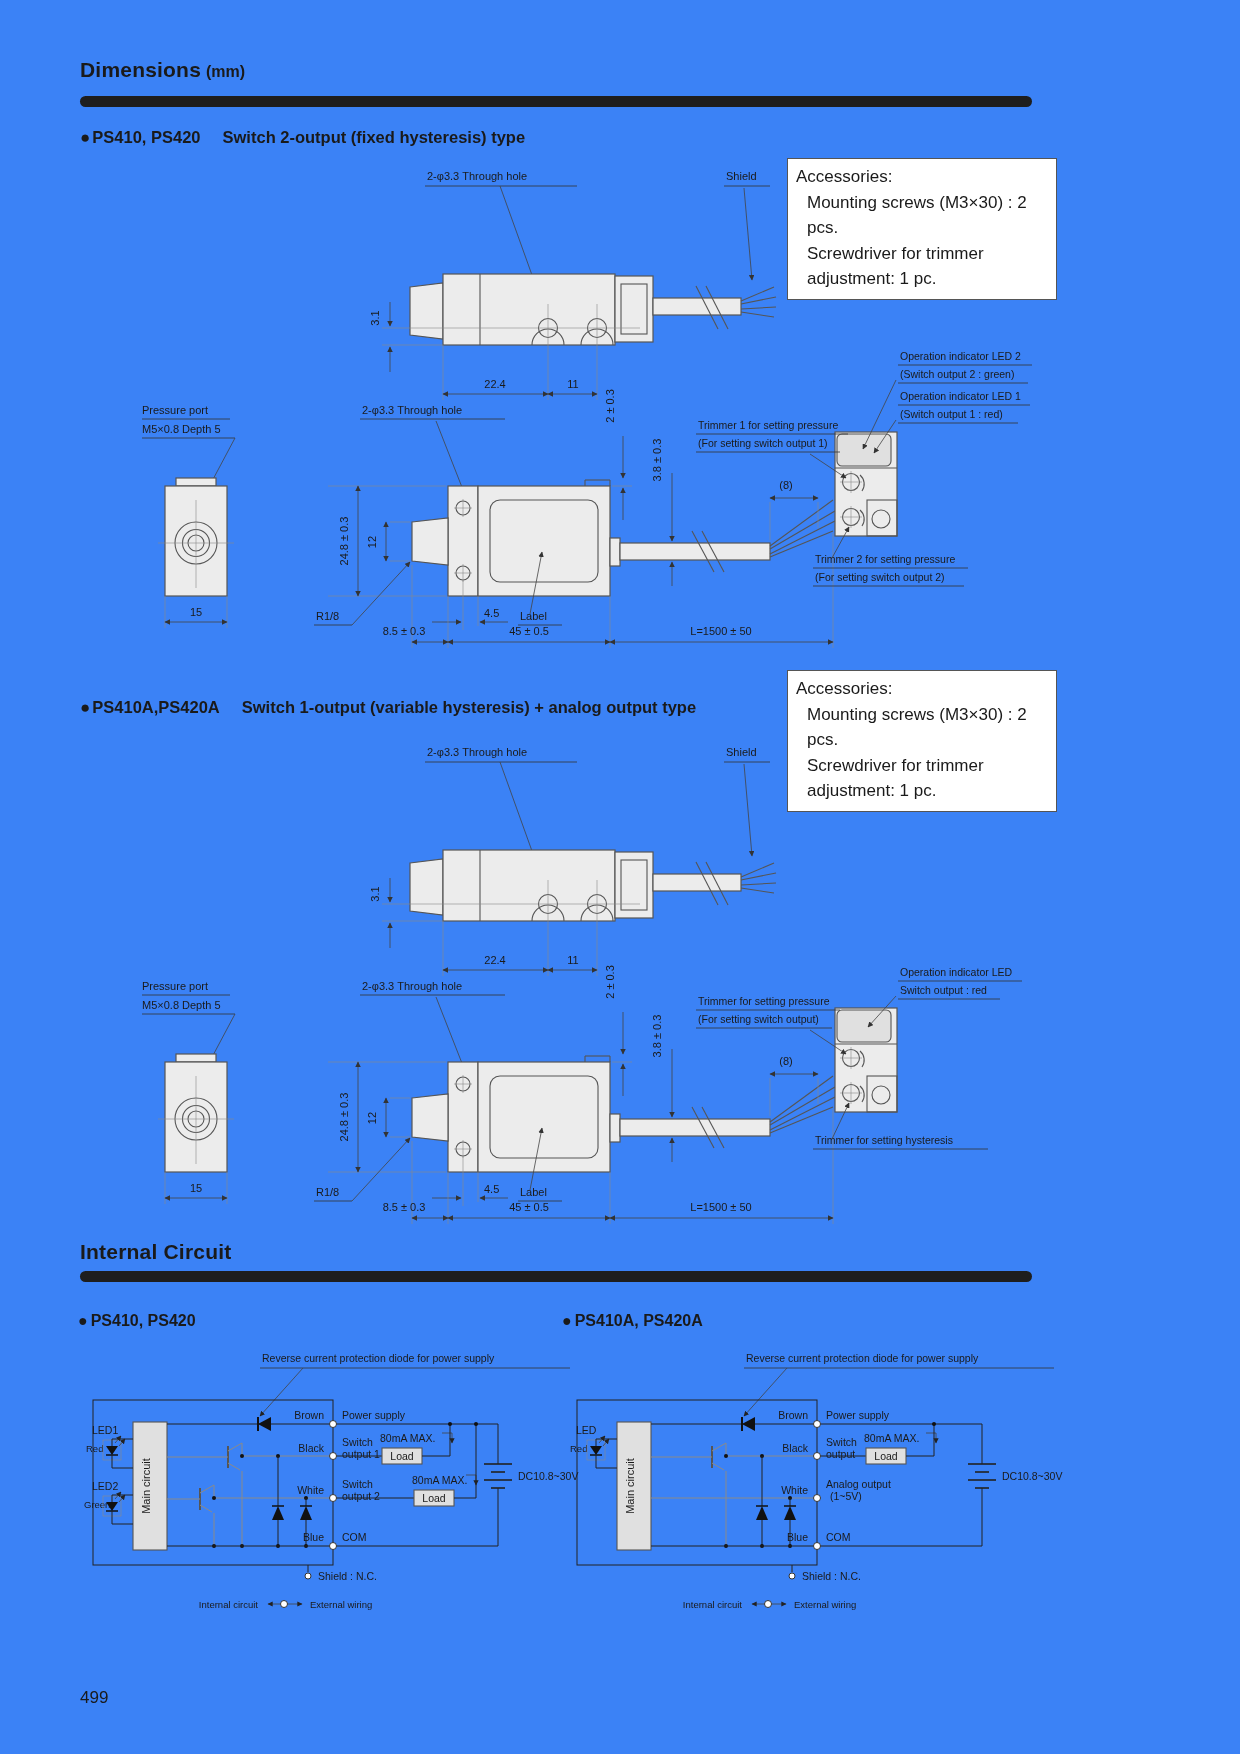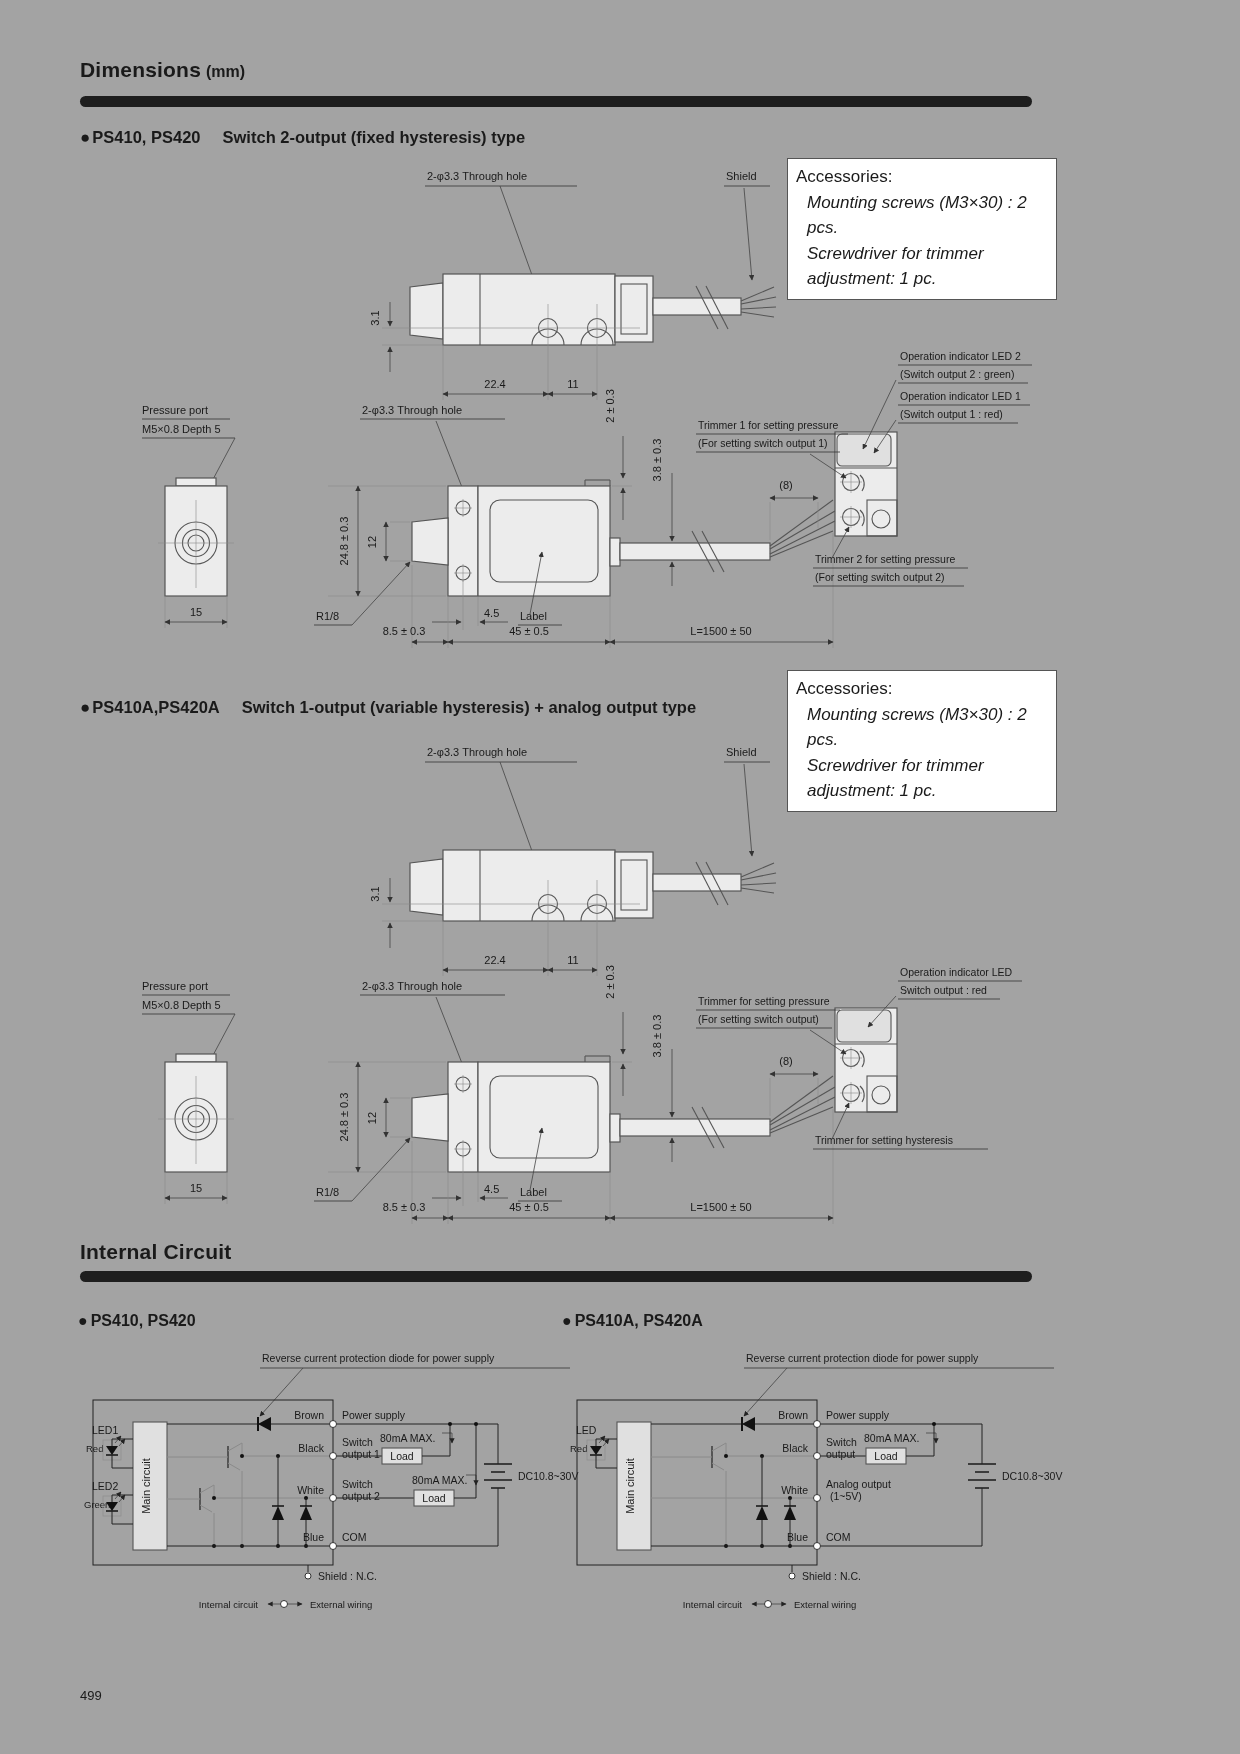--- a/index.html
+++ b/index.html
@@ -1,31 +1,31 @@
 <!DOCTYPE html>
 <html><head>
 <meta charset="utf-8">
 <style>
   html,body{margin:0;padding:0;background:#fff;}
-  .page{position:relative;width:1240px;height:1754px;background:#a3a3a3;
+  .page{position:relative;width:1240px;height:1754px;background:#3b82f6;
         font-family:"Liberation Sans",sans-serif;color:#1a1a1a;overflow:hidden;}
   .abs{position:absolute;}
   .h1row{display:flex;align-items:baseline;gap:5px;font-weight:bold;}
   .h1row .t{font-size:21px;letter-spacing:.2px;}
   .h1row .unit{font-size:16px;}
   .bar{background:#1e1e1e;height:11px;border-radius:5.5px;width:952px;}
   .sec-h{display:flex;align-items:center;font-weight:bold;font-size:16.5px;}
   .sec-h .blt{font-size:17px;margin-right:2px;line-height:1;}
   .sec-h .typ{margin-left:22px;}
   .cir-h{display:flex;align-items:center;font-weight:bold;font-size:16px;}
   .cir-h .blt{font-size:16px;margin-right:3px;line-height:1;}
   .acc{position:absolute;width:252px;border:1.3px solid #555;background:#fff;
        padding:5px 8px 7px 8px;font-size:17px;line-height:1.5;}
-  .acc .ln{padding-left:11px;font-style:italic;}
-  .pgnum{font-size:13px;}
+  .acc .ln{padding-left:11px;}
+  .pgnum{font-size:17px;}
   svg{display:block;}
   svg text{font-family:"Liberation Sans",sans-serif;font-size:11px;fill:#1a1a1a;}
   .f10{font-size:10.5px;} .f9{font-size:9.5px;}
   .st{stroke:#555;fill:none;stroke-width:1.1;}
   .fl{fill:#ececec;stroke:#555;stroke-width:1.2;}
   .fl2{fill:#e0e0e0;stroke:#555;stroke-width:1.1;}
   .thin{stroke:#8a8a8a;stroke-width:.6;fill:none;}
   .dim{stroke:#444;stroke-width:.8;fill:none;}
   .u{stroke:#333;stroke-width:.8;}
   .gw{stroke:#8a8a8a;stroke-width:1;fill:none;}

